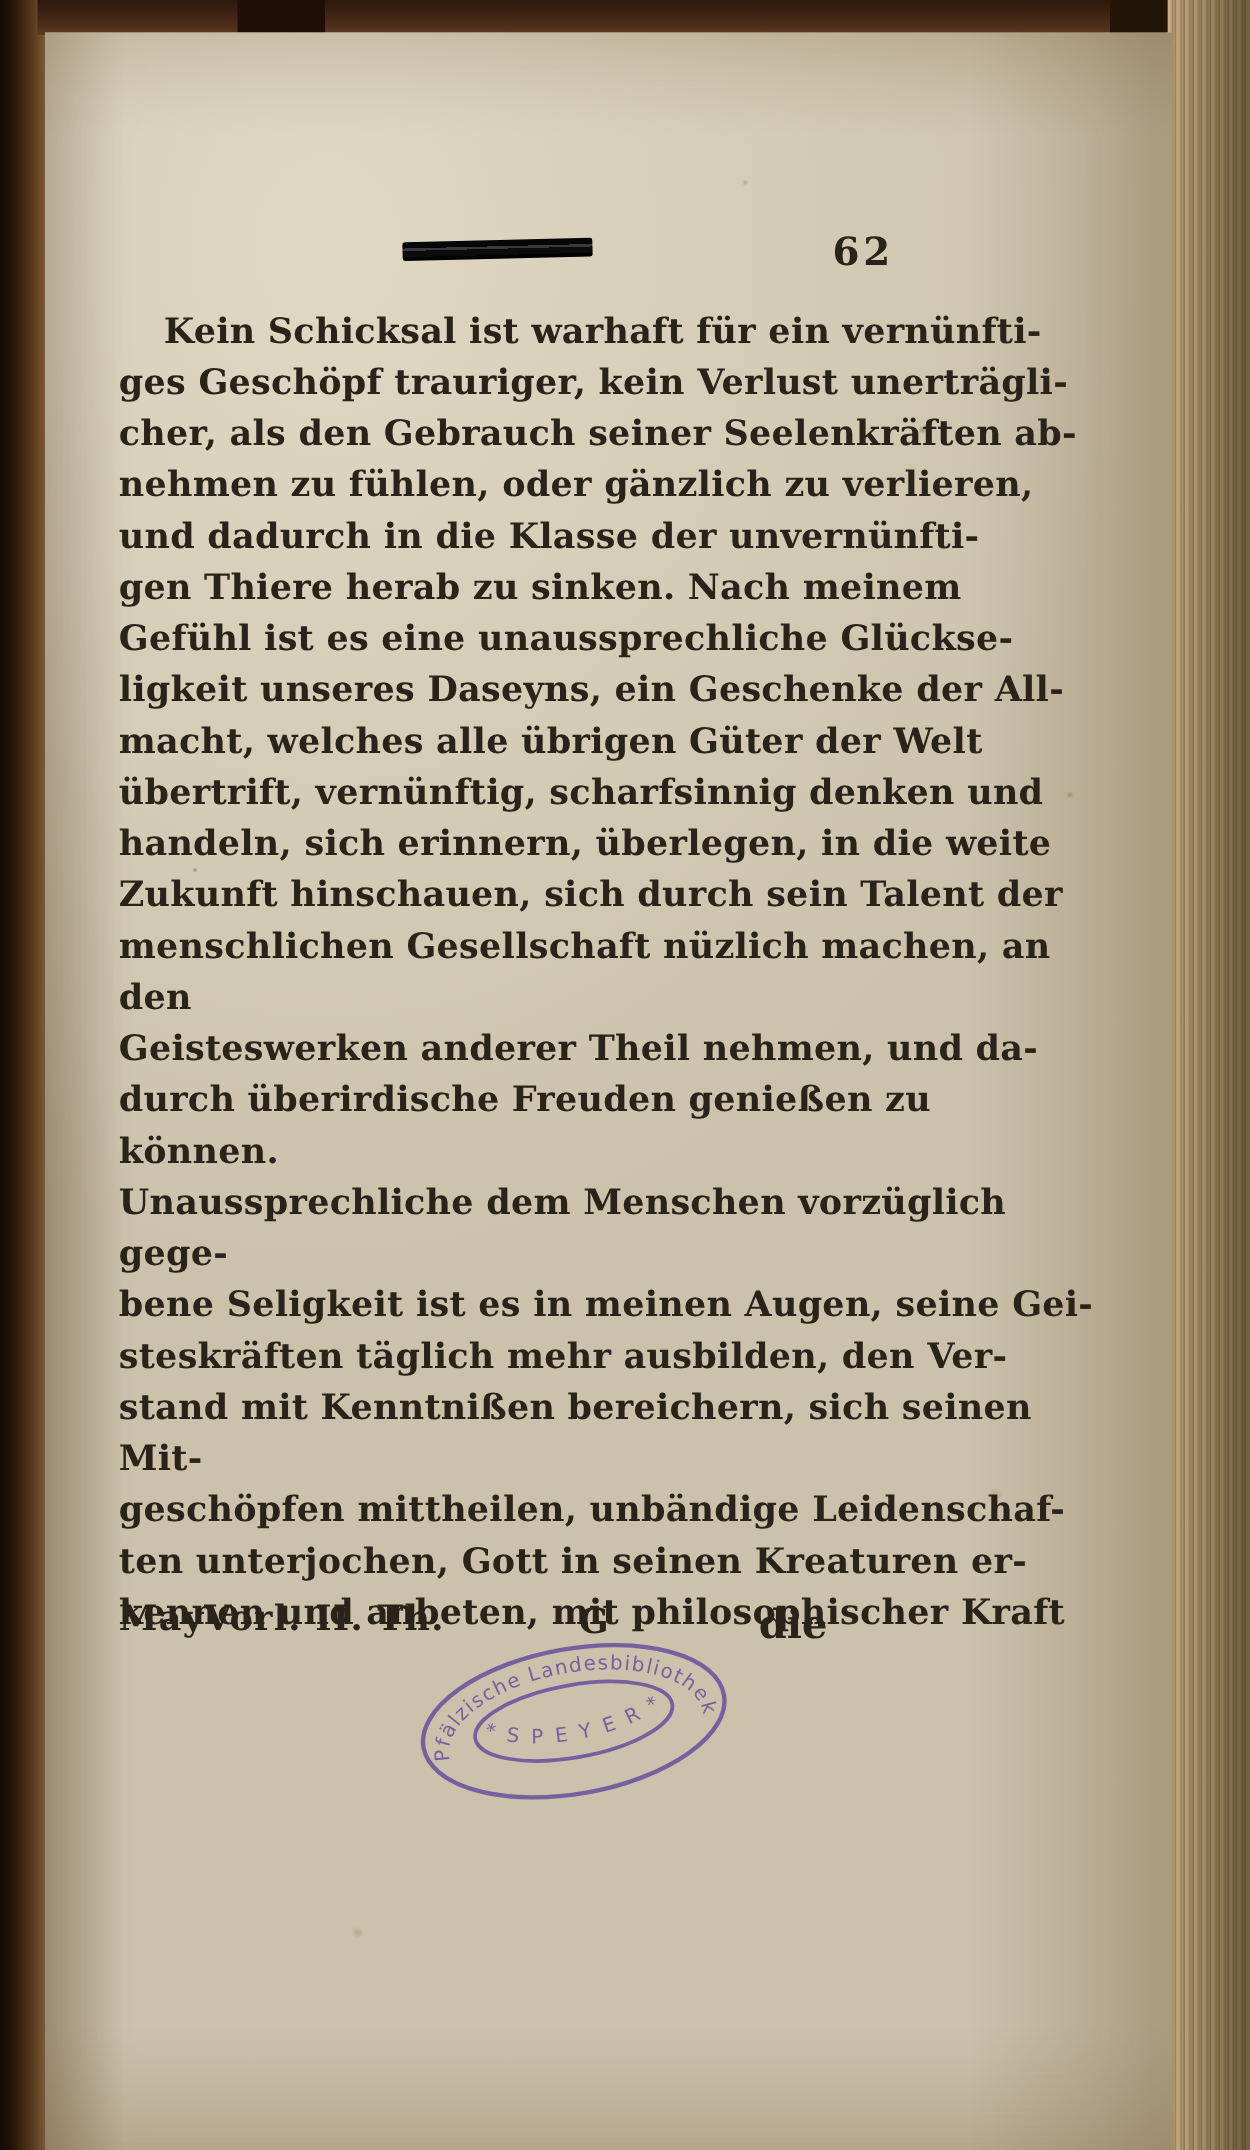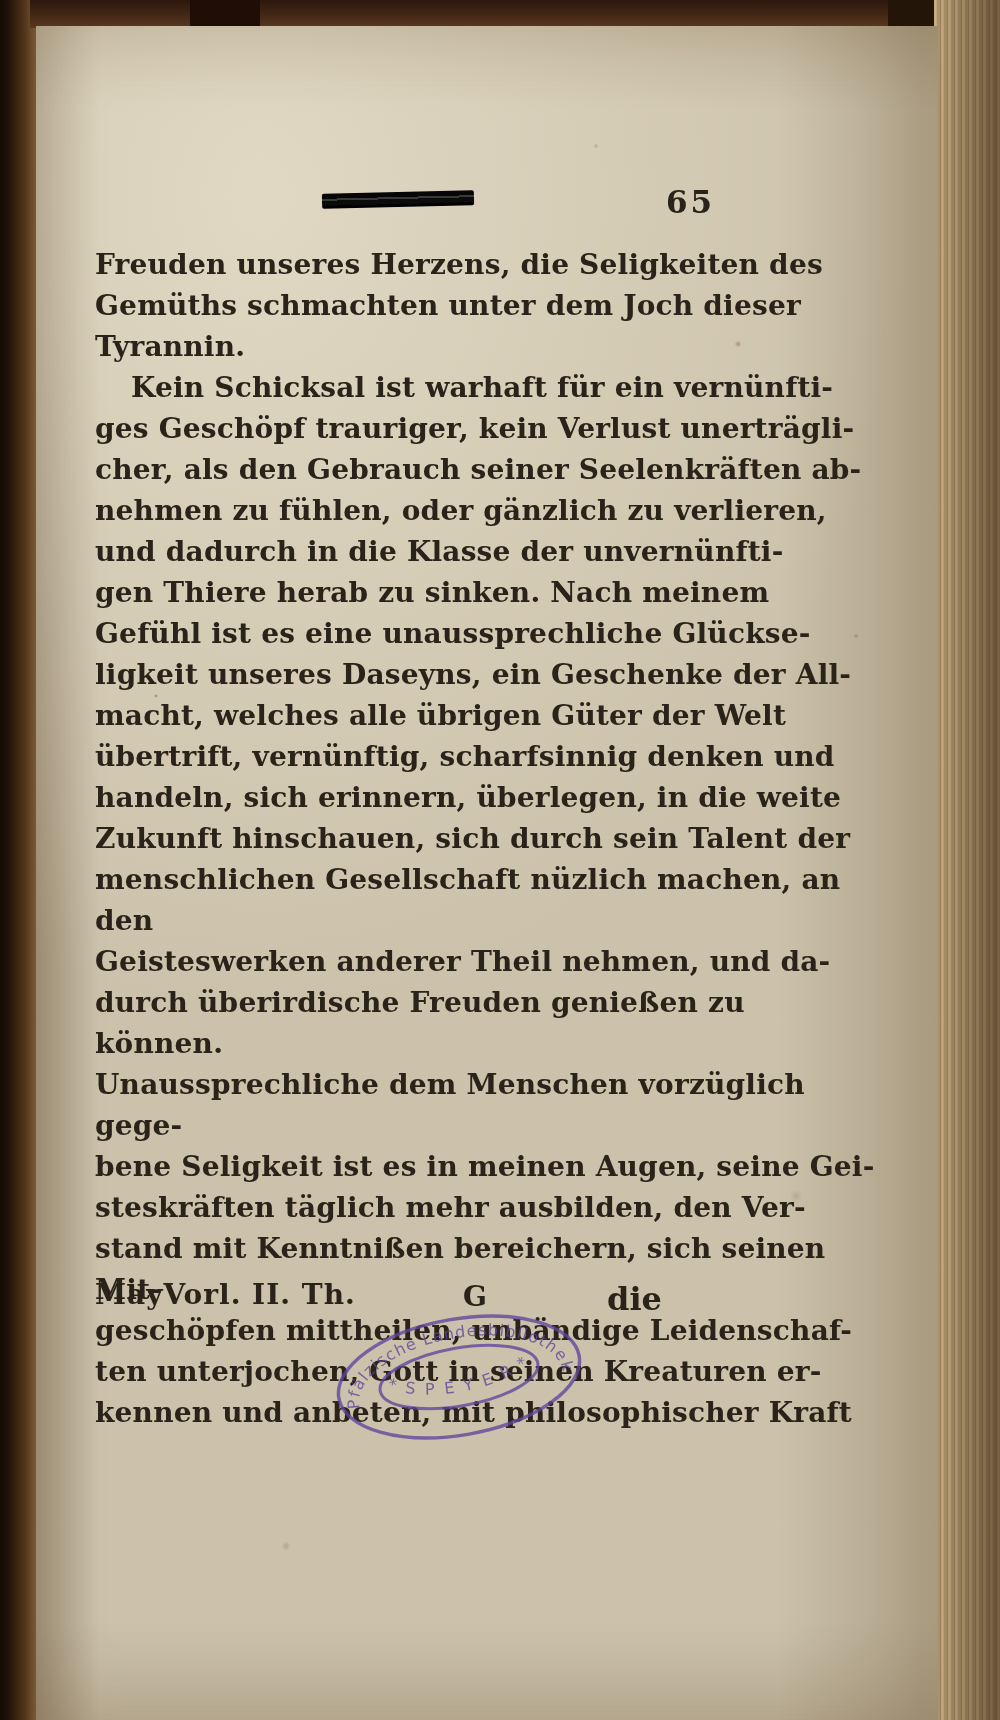--- a/index.html
+++ b/index.html
@@ -81,26 +81,23 @@
 <body>
 
 <div class="scene">
   <div class="spine"></div>
   <div class="edges"></div>
   <div class="top-band"></div>
   <div class="top-band-dark"></div>
 
   <div class="paper">
     <div class="ornament"></div>
-    <div class="page-number">65</div>
+    <div class="page-number">62</div>
 
     <div class="text-column">
-      <p class="para">Freuden unseres Herzens, die Seligkeiten des
-Gemüths schmachten unter dem Joch dieser
-Tyrannin.</p>
       <p class="para indent">Kein Schicksal ist warhaft für ein vernünfti-
 ges Geschöpf trauriger, kein Verlust unerträgli-
 cher, als den Gebrauch seiner Seelenkräften ab-
 nehmen zu fühlen, oder gänzlich zu verlieren,
 und dadurch in die Klasse der unvernünfti-
 gen Thiere herab zu sinken.  Nach meinem
 Gefühl ist es eine unaussprechliche Glückse-
 ligkeit unseres Daseyns, ein Geschenke der All-
 macht, welches alle übrigen Güter der Welt
 übertrift, vernünftig, scharfsinnig denken und

